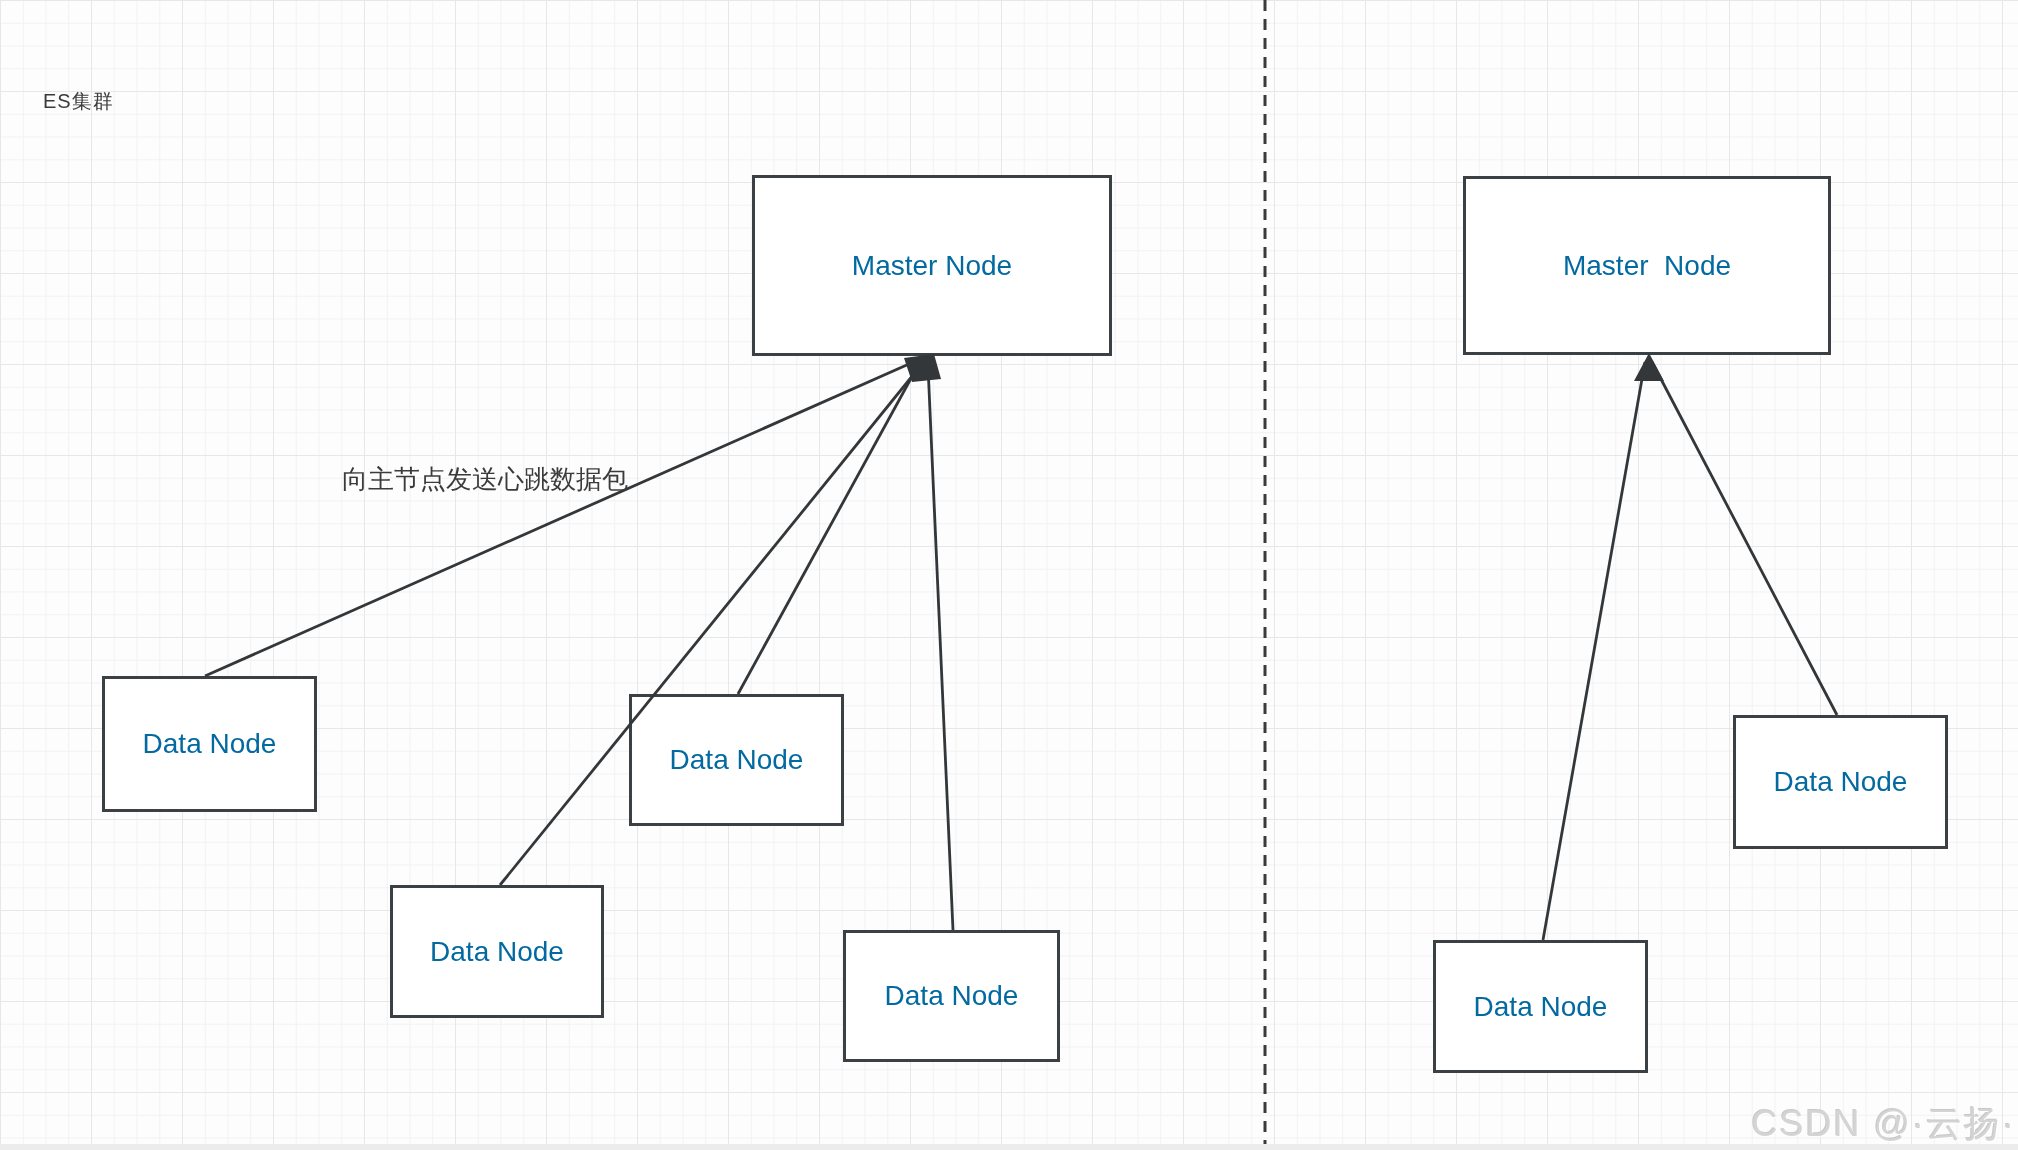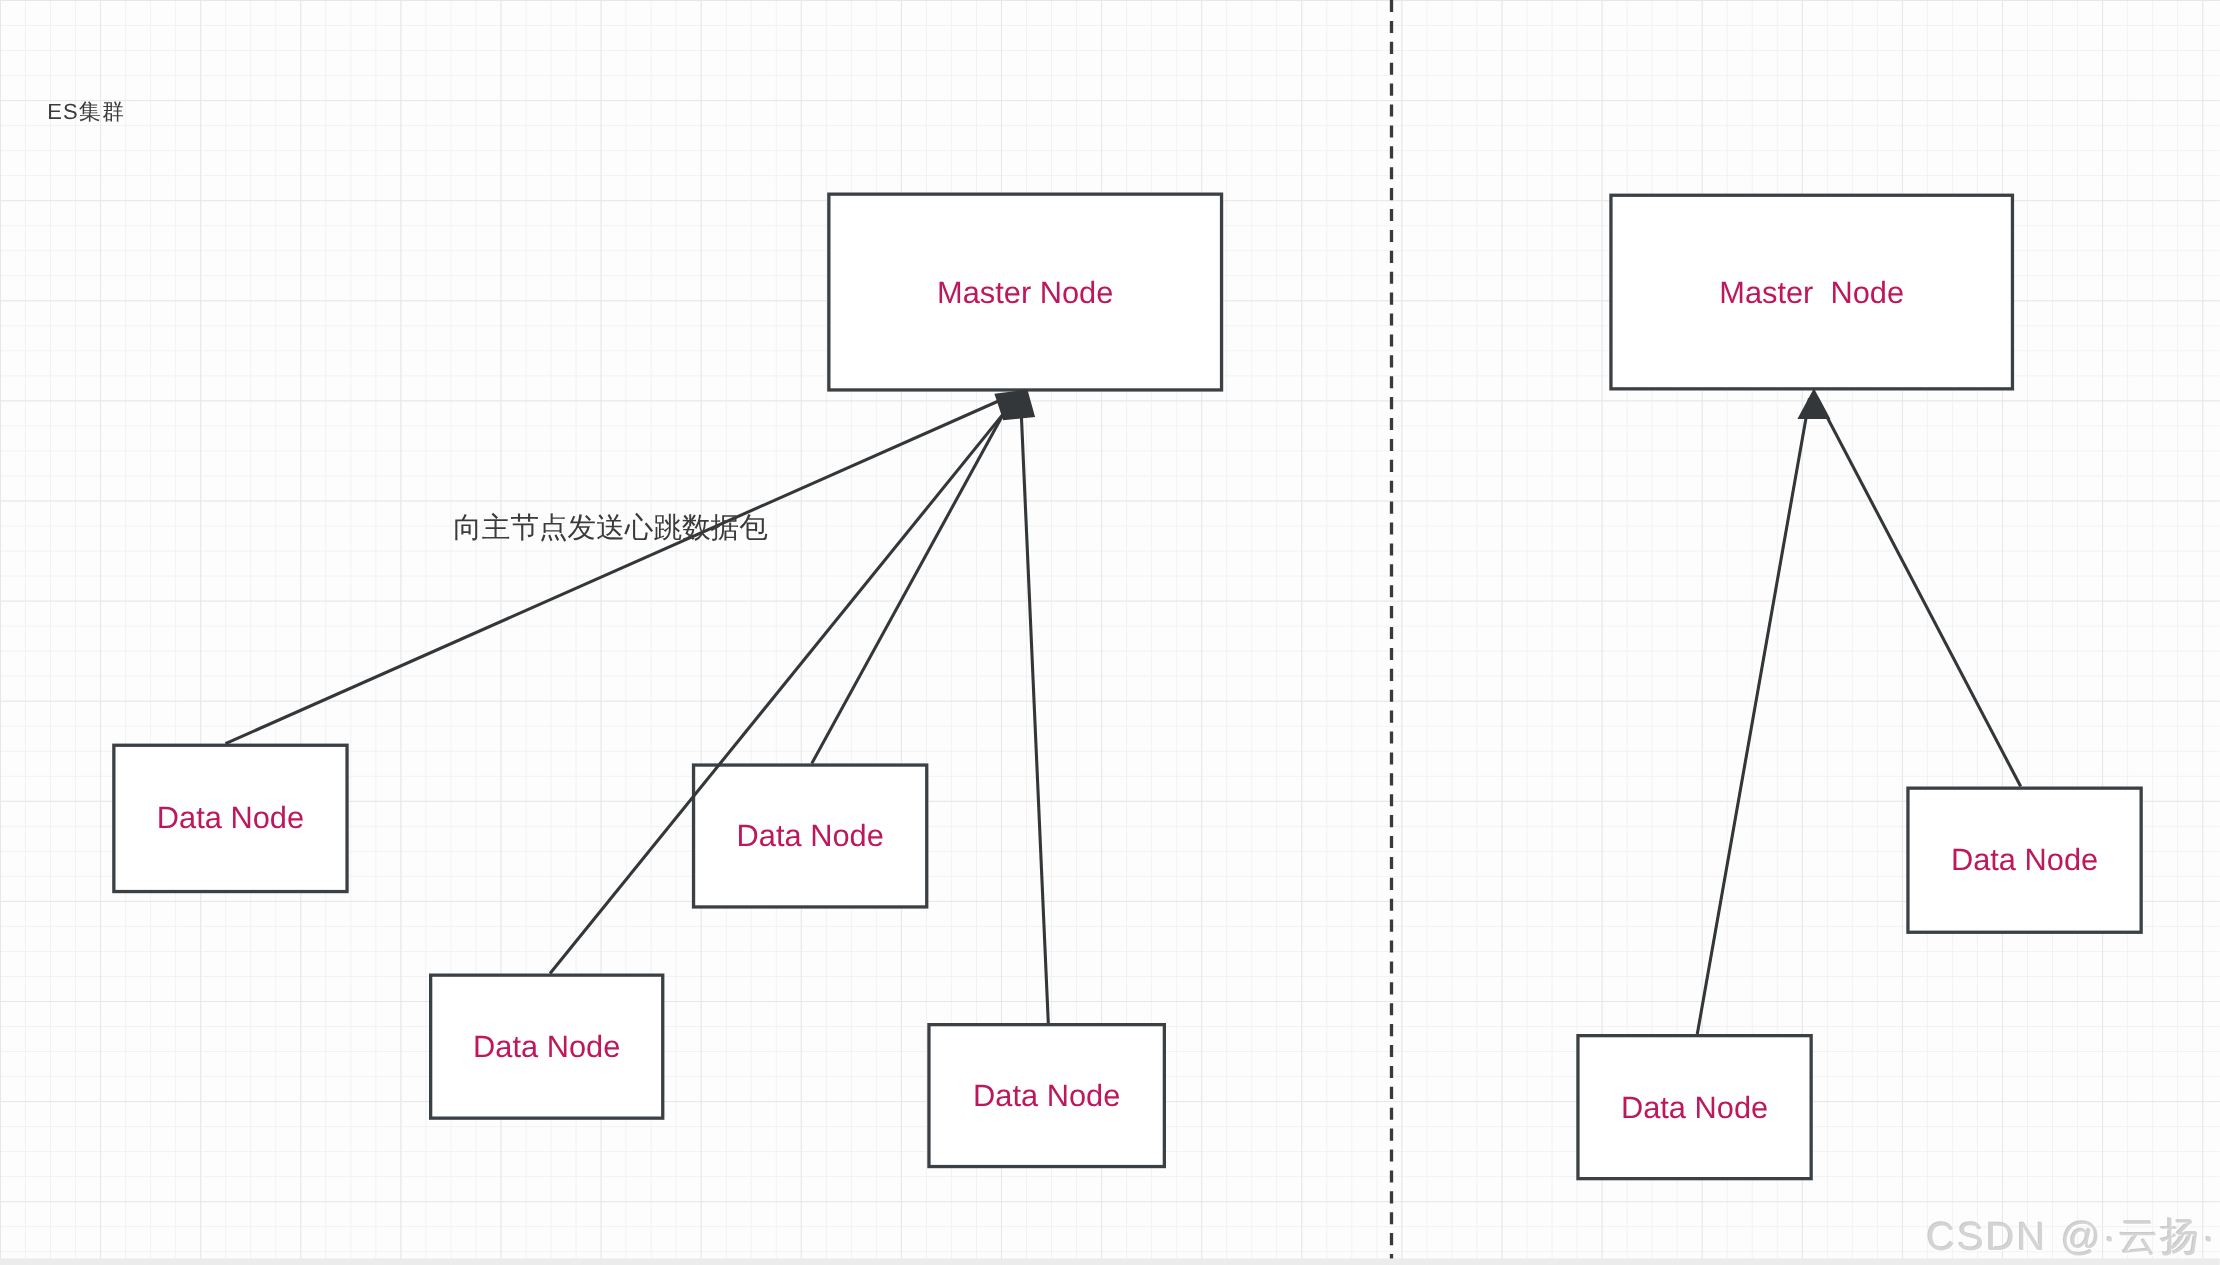--- a/index.html
+++ b/index.html
@@ -19,26 +19,26 @@
   .diagram-title{
     position:absolute;left:43px;top:88px;
     font-size:20px;color:#3b3b3b;letter-spacing:1px;
   }
   .node{
     position:absolute;
     box-sizing:border-box;
     background:#ffffff;
     border:3px solid #3b4045;
     display:flex;align-items:center;justify-content:center;
-    font-size:28px;color:#be185d;
+    font-size:28px;color:#0369a1;
   }
   .node-label{white-space:pre;}
   .annotation{
-    position:absolute;left:326px;top:462px;width:372px;
-    text-align:right;font-size:26px;line-height:34px;color:#3b3b3b;
+    position:absolute;left:342px;top:462px;width:372px;
+    text-align:left;font-size:26px;line-height:34px;color:#3b3b3b;
   }
   .svg-overlay{
     position:absolute;left:0;top:0;width:2018px;height:1150px;
     pointer-events:none;
   }
   .watermark{
     position:absolute;top:1100px;right:2px;
     font-size:36px;color:#d4d4d4;
     text-shadow:1px 1px 0 #ffffff, -1px -1px 0 #c9c9c9;
     letter-spacing:2px;

